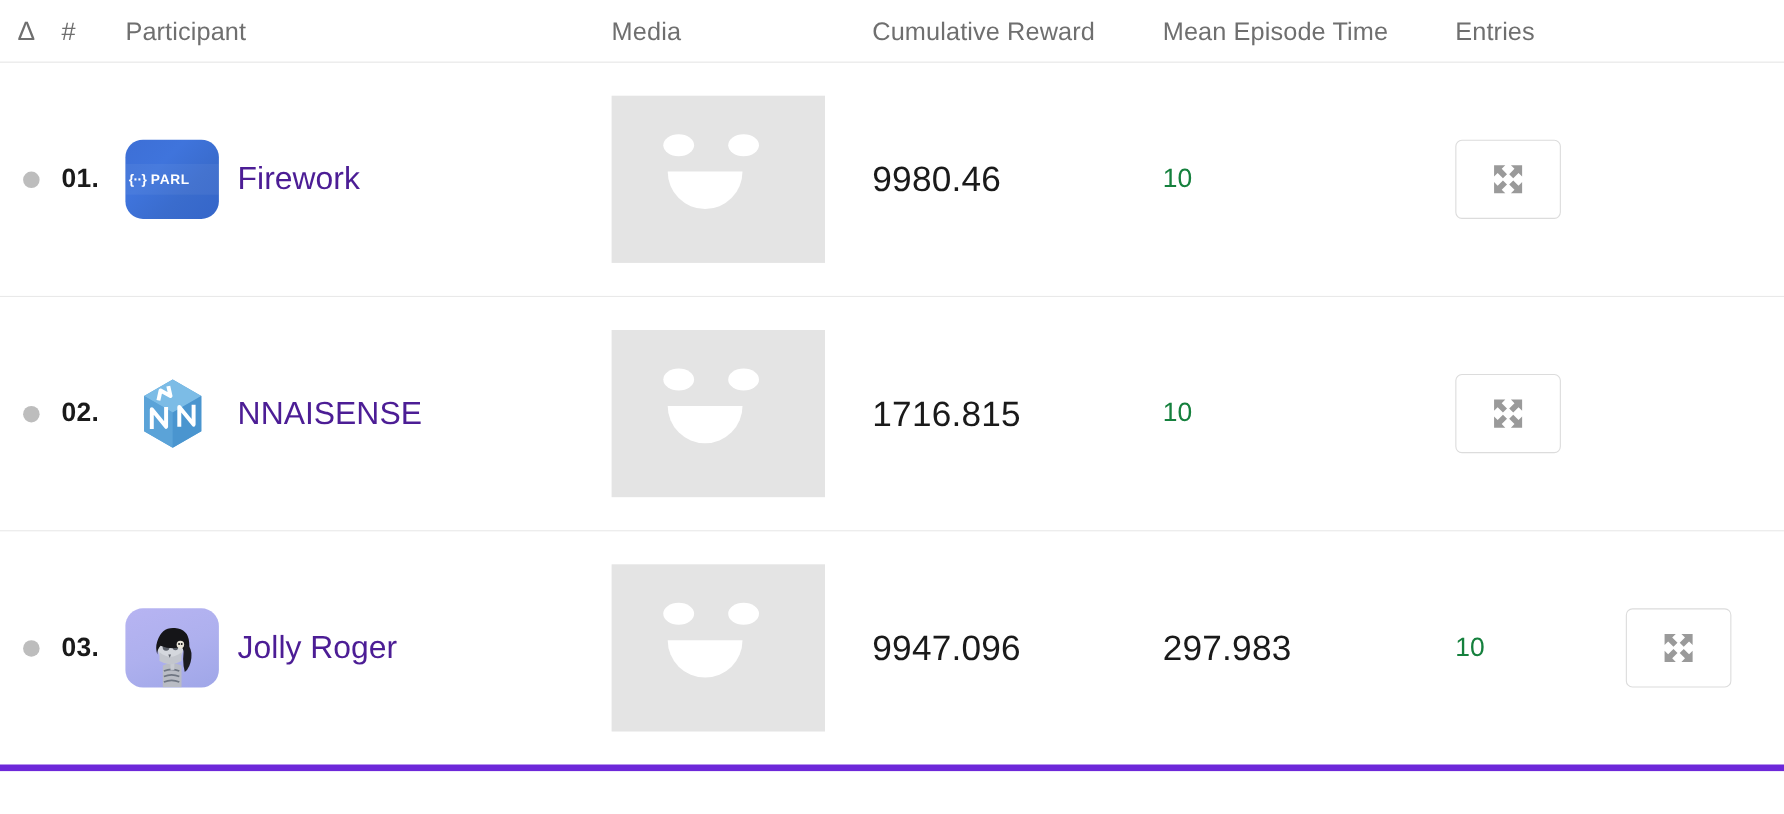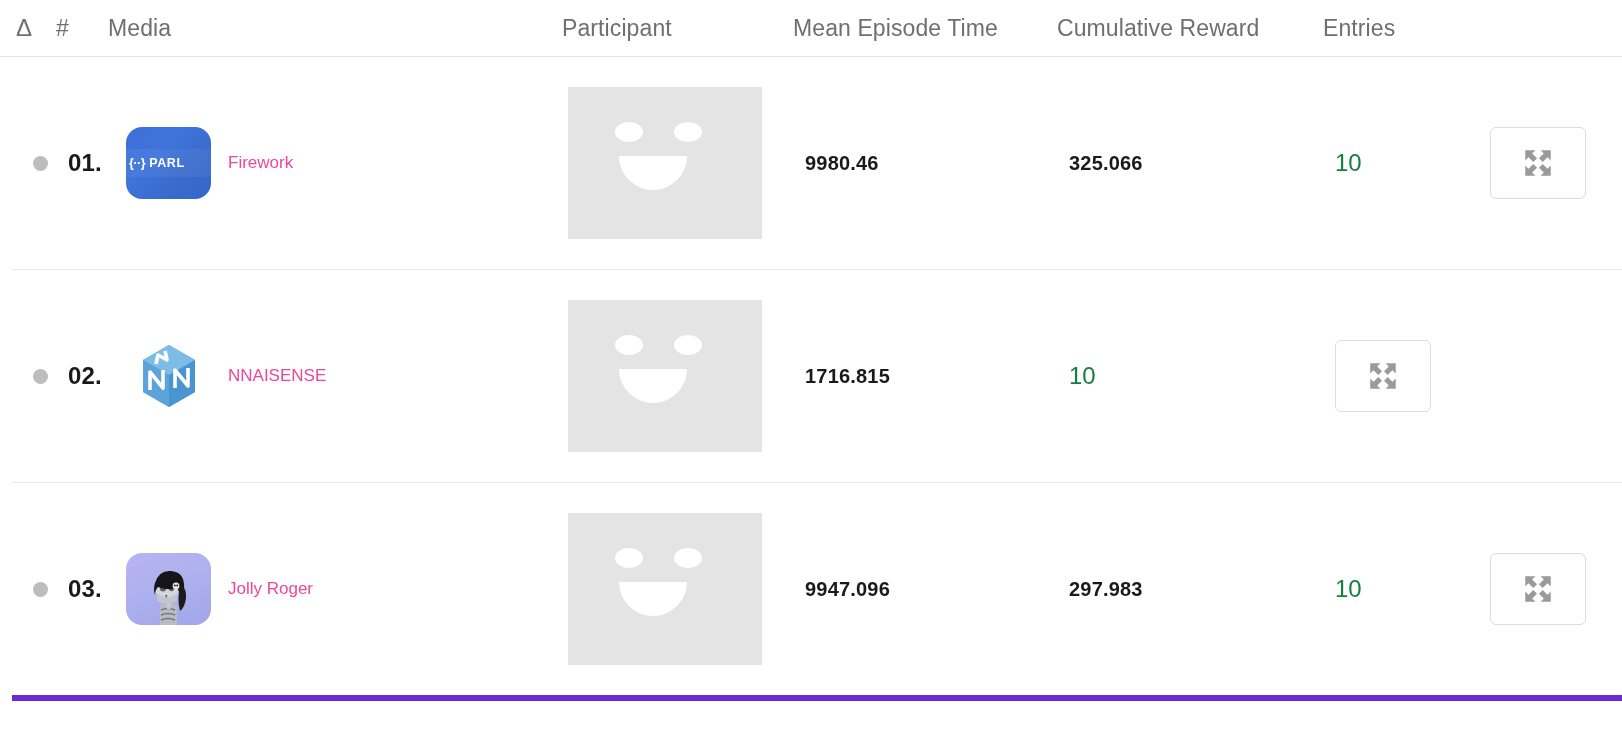--- a/index.html
+++ b/index.html
@@ -59,21 +59,20 @@
     font-size: 24px;
     line-height: 1;
     color: #6f6f6f;
   }
 
   
   .row {
     height: 212px;
     border-bottom: 1px solid #e9e9e9;
     position: relative;
-    margin-left: 12px;
   }
   .row:last-child { border-bottom: 6px solid #6d28d9; }
 
   .status-dot-cell {
     padding-left: 21px;
   }
   .status-dot {
     width: 15px;
     height: 15px;
     border-radius: 50%;
@@ -143,22 +142,22 @@
   
   .logo-jolly {
     background: linear-gradient(160deg, #b7b4f2 0%, #aeb0ee 50%, #9fa6e8 100%);
     display: flex;
     align-items: flex-end;
     justify-content: center;
   }
 
   .participant-name {
     margin-left: 17px;
-    font-size: 17px;
-    color: #ec4899;
+    font-size: 29px;
+    color: #4c1d95;
     font-weight: 400;
     white-space: nowrap;
     cursor: pointer;
     text-decoration: none;
   }
 
   
   .media-cell {
     display: flex;
     align-items: center;
@@ -186,22 +185,22 @@
     width: 68px;
     height: 34px;
     left: 51px;
     top: 69px;
     background: #ffffff;
     border-radius: 0 0 70px 70px;
   }
 
   
   .num {
-    font-size: 20px;
-    font-weight: 700;
+    font-size: 32px;
+    font-weight: 400;
     color: #1a1a1a;
     letter-spacing: 0.2px;
     white-space: nowrap;
   }
   .entries {
     font-size: 24px;
     font-weight: 400;
     color: #15803d;
   }
 
@@ -227,24 +226,24 @@
 </head>
 <body>
 
 <div class="leaderboard">
 
   <div class="grid header-row">
     <div class="header-cell h-delta">
       <span class="delta-glyph">Δ</span>
     </div>
     <div class="header-cell h-rank">#</div>
+    <div class="header-cell h-part">Participant</div>
     <div class="header-cell h-media">Media</div>
-    <div class="header-cell h-part">Participant</div>
+    <div class="header-cell h-reward">Cumulative Reward</div>
     <div class="header-cell h-time">Mean Episode Time</div>
-    <div class="header-cell h-reward">Cumulative Reward</div>
     <div class="header-cell h-entries">Entries</div>
     <div class="header-cell"></div>
   </div>
 
   <div class="grid row">
     <div class="status-dot-cell">
       <span class="status-dot"></span>
     </div>
     <div class="rank">01.</div>
     <div class="participant">
@@ -258,21 +257,20 @@
       <a class="participant-name" href="#">Firework</a>
     </div>
     <div class="media-cell">
       <div class="media-thumb">
         <span class="eye eye-left"></span>
         <span class="eye eye-right"></span>
         <span class="smile"></span>
       </div>
     </div>
     <div class="num">9980.46</div>
-    <div class="num">325.066</div>
     <div class="entries">10</div>
     <div class="action-cell">
       <button class="expand-btn">
         <svg width="34" height="34" viewBox="0 0 24 24">
           <path fill="#9a9a9a" d="M3 3h7.2L7.9 5.3l3.4 3.4-2.6 2.6-3.4-3.4L3 10.2V3z"></path>
           <path fill="#9a9a9a" d="M21 3v7.2l-2.3-2.3-3.4 3.4-2.6-2.6 3.4-3.4L13.8 3H21z"></path>
           <path fill="#9a9a9a" d="M21 21h-7.2l2.3-2.3-3.4-3.4 2.6-2.6 3.4 3.4L21 13.8V21z"></path>
           <path fill="#9a9a9a" d="M3 21v-7.2l2.3 2.3 3.4-3.4 2.6 2.6-3.4 3.4L10.2 21H3z"></path>
         </svg>
       </button>

